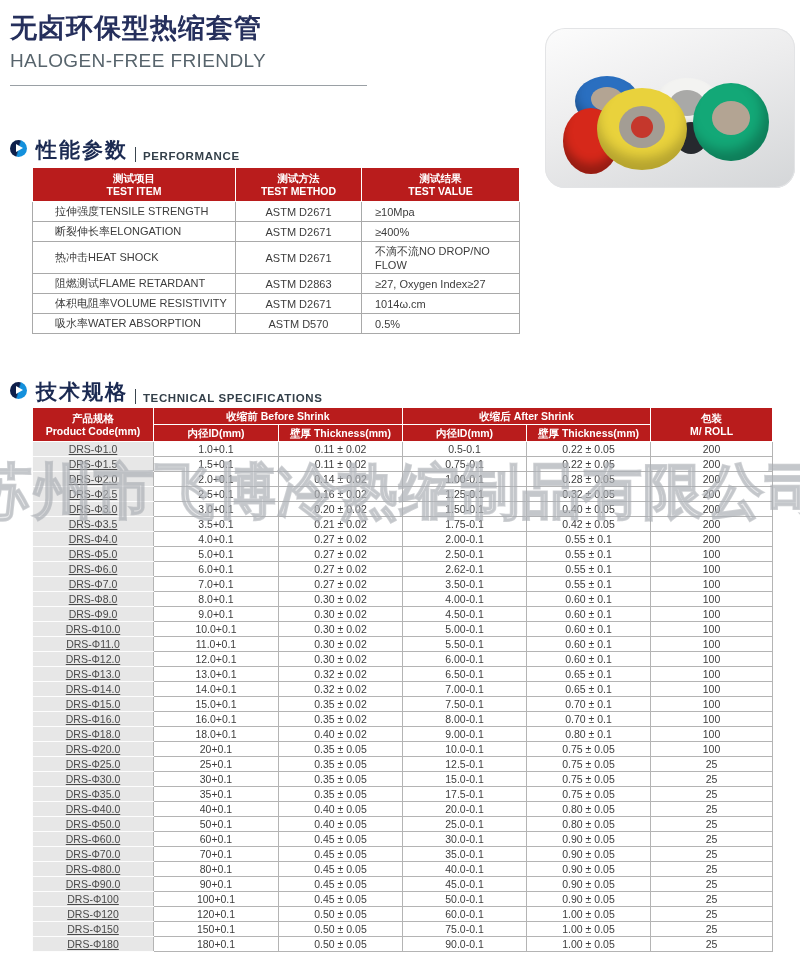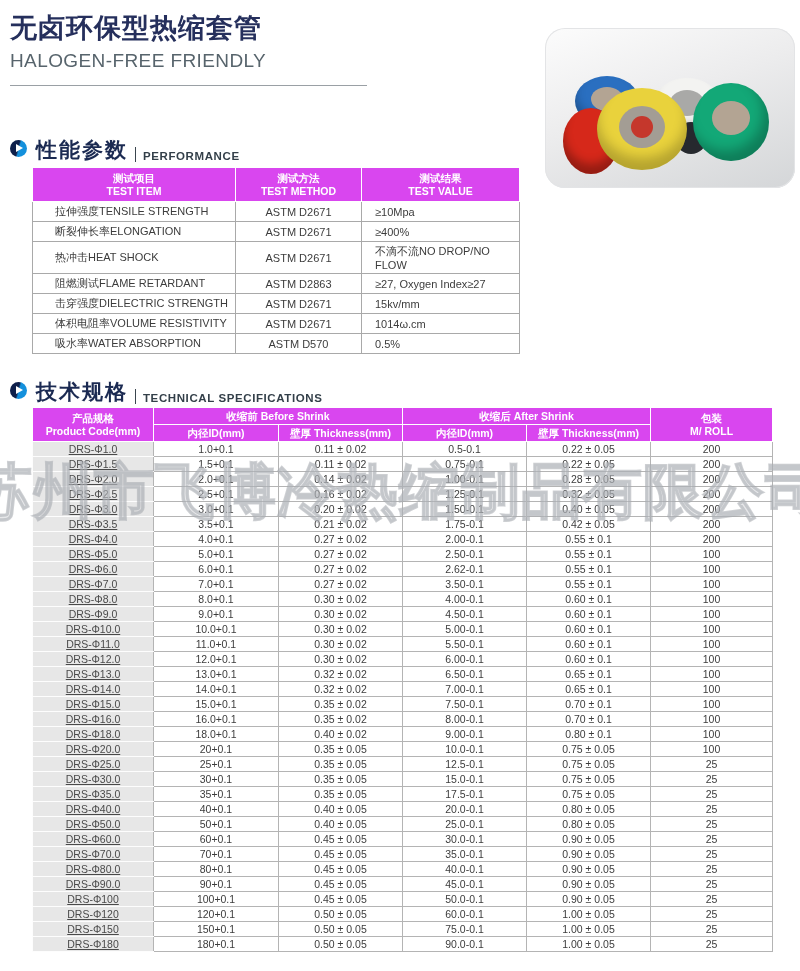--- a/index.html
+++ b/index.html
@@ -44,21 +44,21 @@
   .section-icon { width:17px; height:17px; border-radius:50%; margin:0 9px 3px 0;
     background:linear-gradient(105deg,#0e1f4a 46%,#1490dc 54%); position:relative; align-self:center; }
   .section-icon::after { content:""; position:absolute; left:6px; top:4px;
     border-left:7px solid #ffffff; border-top:4.5px solid transparent; border-bottom:4.5px solid transparent; }
   .section-title-zh { font-size:21px; font-weight:bold; color:#1b2a52; letter-spacing:2px; }
   .section-sep { display:inline-block; width:0; height:15px; border-left:1.5px solid #3a454e; margin:0 7px 2px 7px; }
   .section-title-en { font-size:11.5px; font-weight:bold; color:#333f49; letter-spacing:0.6px; padding-bottom:2px; }
 
   
   table { border-collapse:collapse; table-layout:fixed; }
-  th { background:#d946ef; color:#ffffff; border:1px solid #ffffff; font-weight:bold; }
+  th { background:#b91c1c; color:#ffffff; border:1px solid #ffffff; font-weight:bold; }
   .th-zh, .th-en { display:block; line-height:1.25; }
 
   
   .perf-table { position:absolute; top:167px; left:32px; width:487px; }
   .perf-table th { font-size:10.5px; padding:4px 0 3px 0; }
   .perf-table td { border:1px solid #a9a9a9; font-size:11px; color:#3c3c3c; padding:2px 6px; height:17.5px; }
   .perf-table td:nth-child(1) { text-align:left; padding-left:22px;border-radius:10px; }
   .perf-table td:nth-child(2) { text-align:center; }
   .perf-table td:nth-child(3) { text-align:left; padding-left:13px; }
 
@@ -148,25 +148,20 @@
       </tr>
       <tr>
         <td>热冲击HEAT SHOCK</td>
         <td>ASTM D2671</td>
         <td>不滴不流NO DROP/NO FLOW</td>
       </tr>
       <tr>
         <td>阻燃测试FLAME RETARDANT</td>
         <td>ASTM D2863</td>
         <td>≥27, Oxygen Index≥27</td>
-      </tr>
-      <tr>
-        <td>击穿强度DIELECTRIC STRENGTH</td>
-        <td>ASTM D2671</td>
-        <td>15kv/mm</td>
       </tr>
       <tr>
         <td>体积电阻率VOLUME RESISTIVITY</td>
         <td>ASTM D2671</td>
         <td>1014ω.cm</td>
       </tr>
       <tr>
         <td>吸水率WATER ABSORPTION</td>
         <td>ASTM D570</td>
         <td>0.5%</td>

